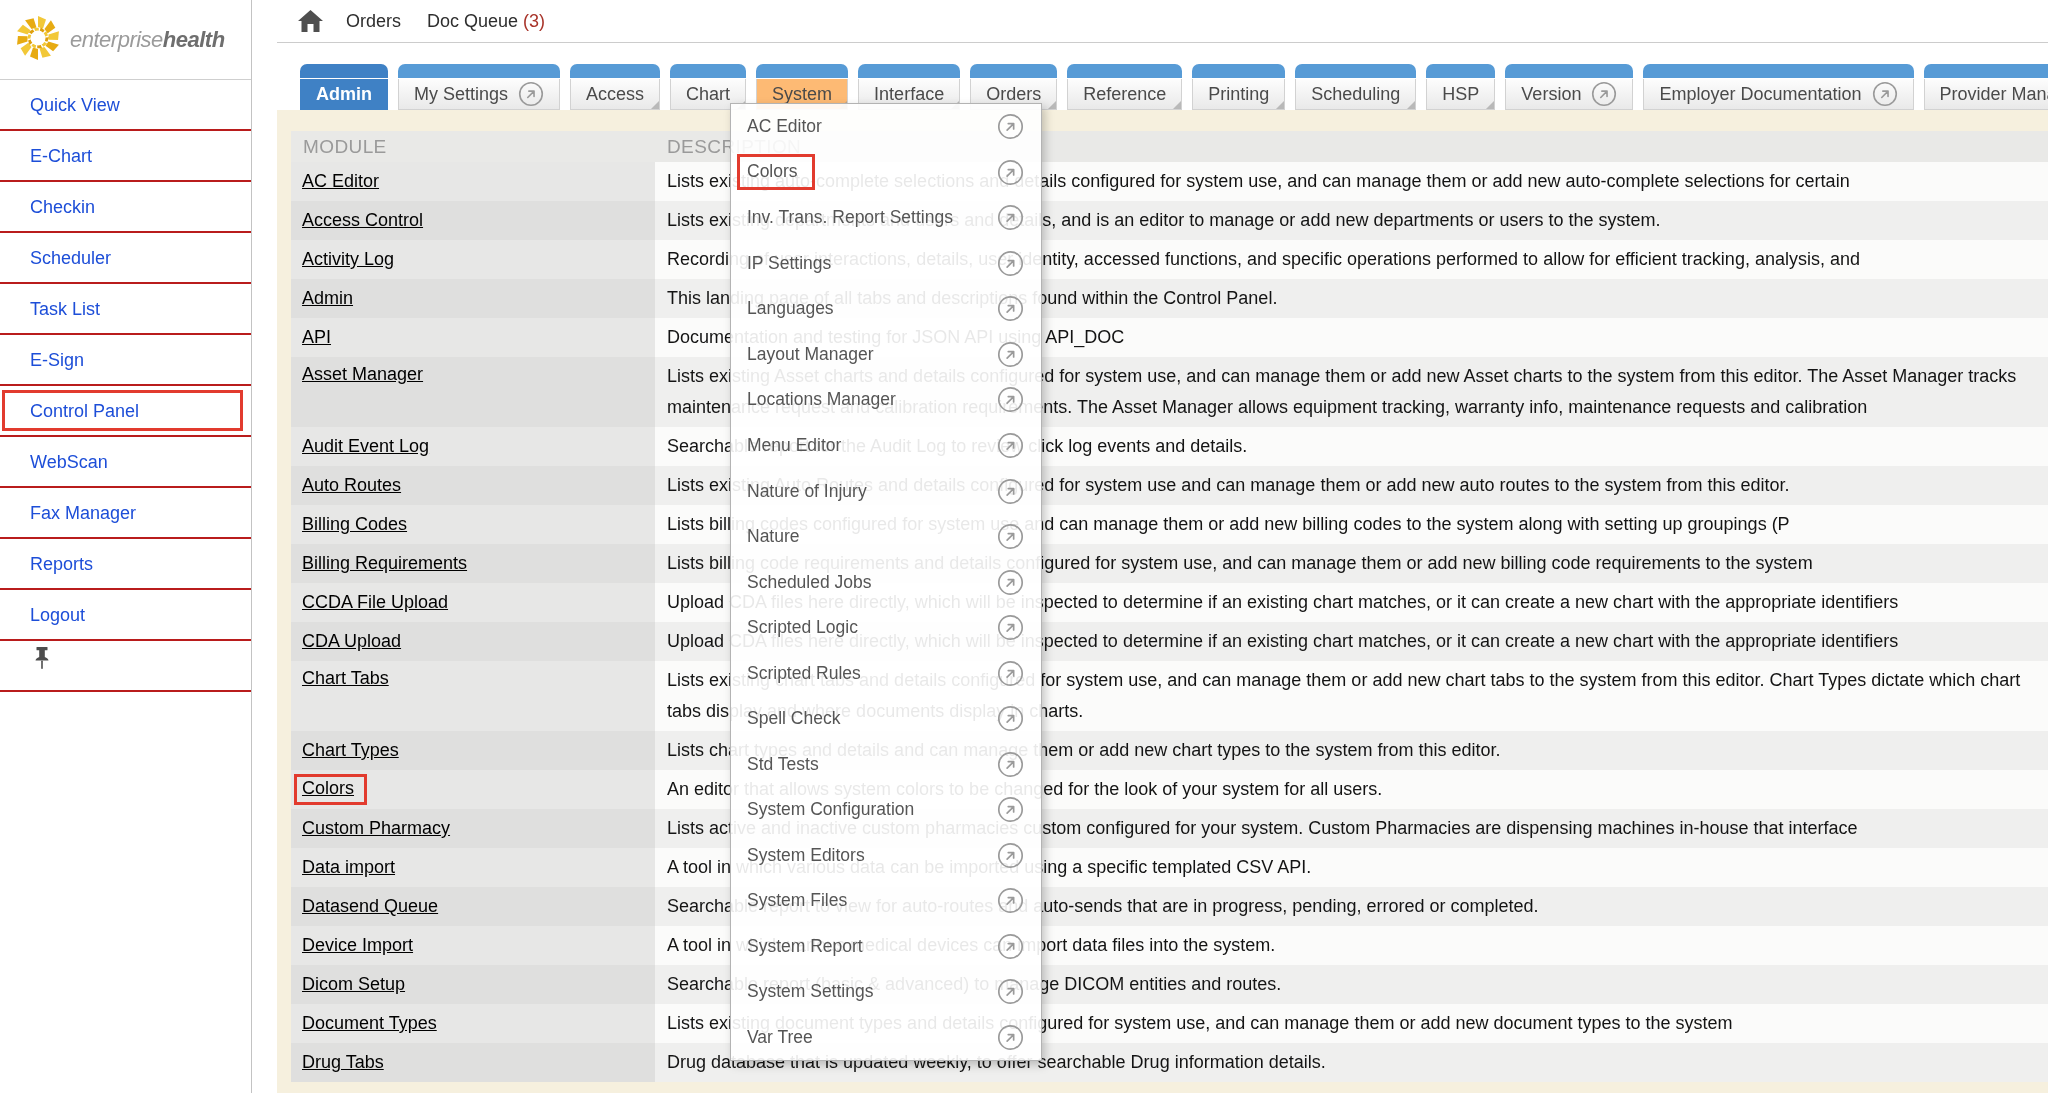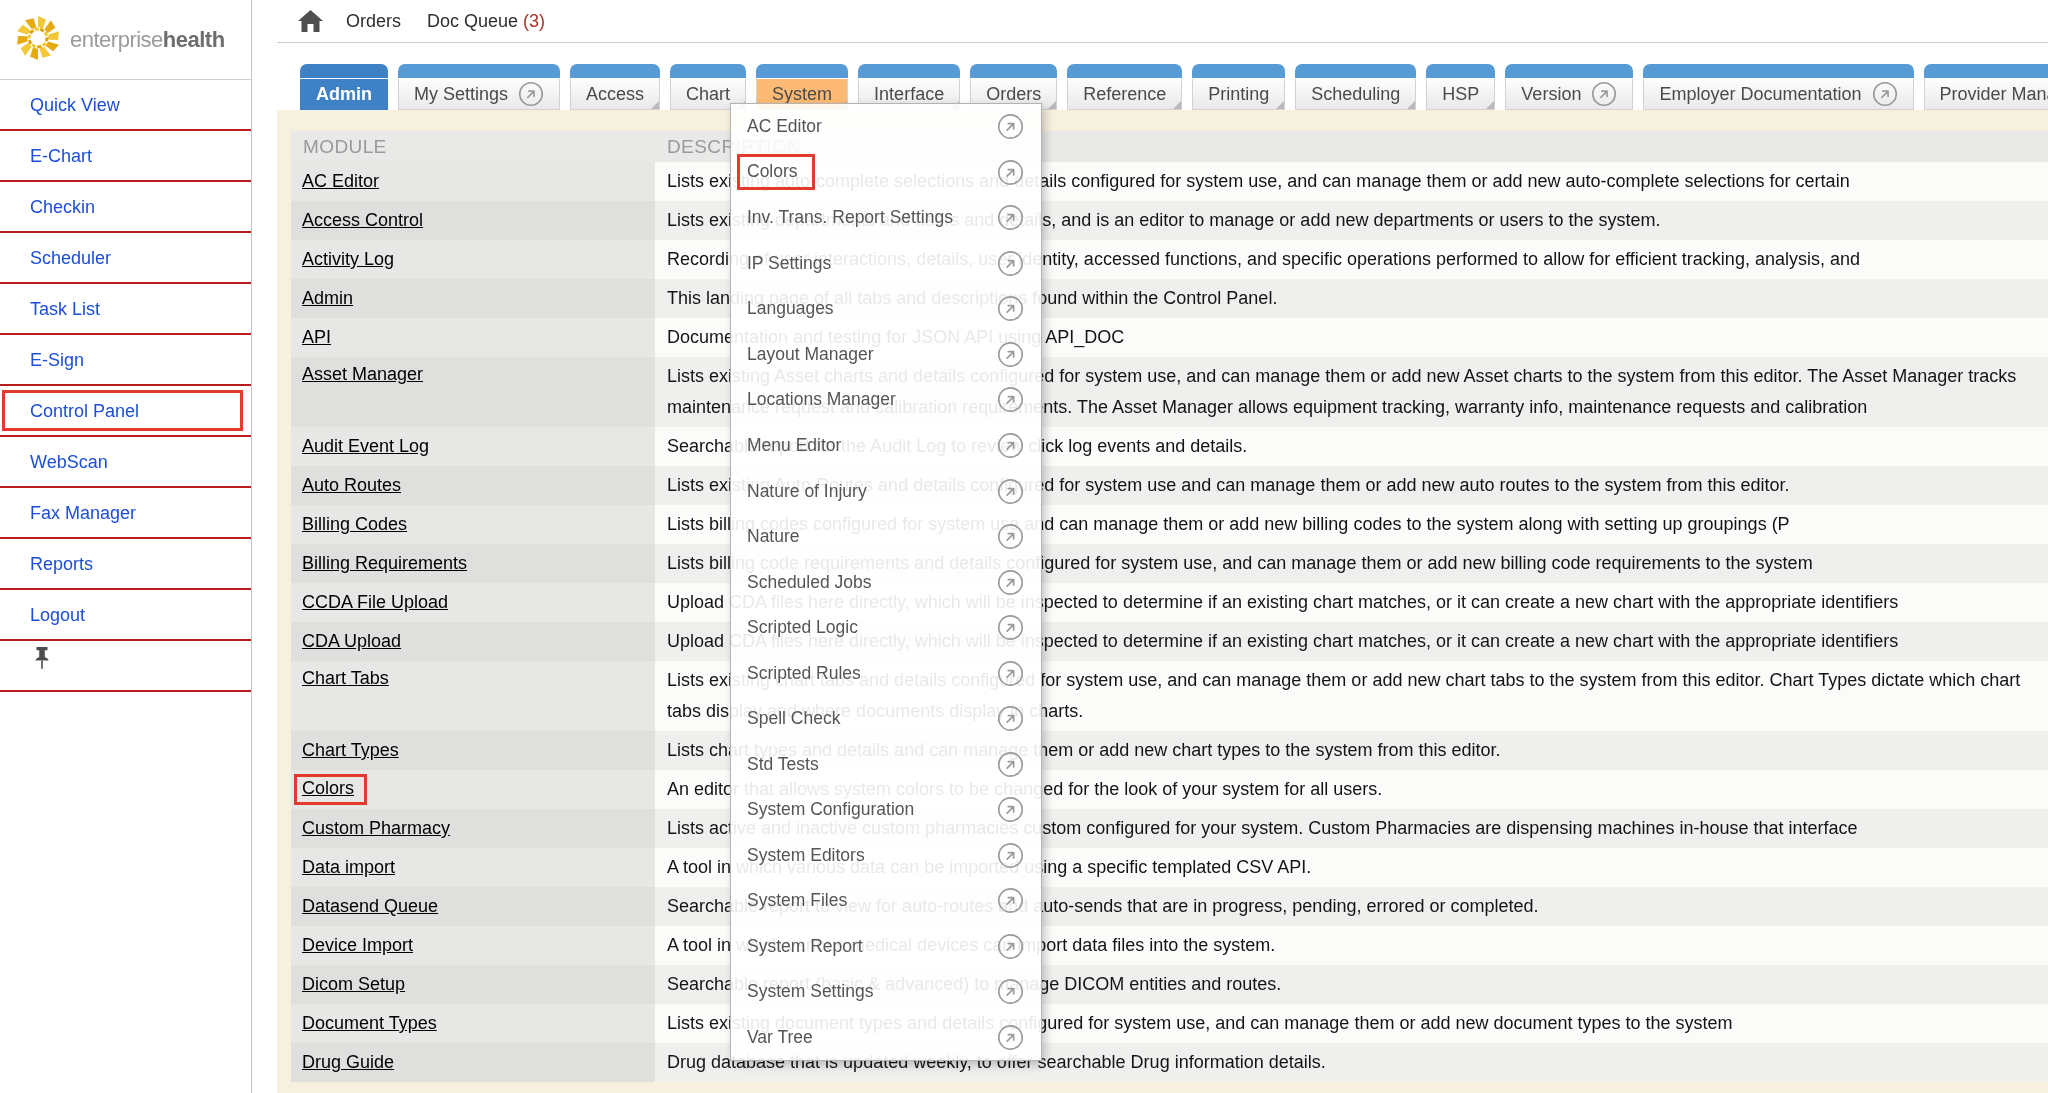--- a/index.html
+++ b/index.html
@@ -4,21 +4,21 @@
 <style>
   html,body{margin:0;padding:0;}
   body{
     width:2048px;height:1093px;position:relative;overflow:hidden;
     font-family:"Liberation Sans","DejaVu Sans",sans-serif;background:#fff;
     -webkit-font-smoothing:antialiased;
   }
   
   .sidebar{position:absolute;left:0;top:0;width:252px;height:100%;background:#fff;border-right:1px solid #c3c3c3;box-sizing:border-box;}
   .logo{height:80px;border-bottom:1px solid #cfcfcf;display:flex;align-items:center;padding-left:14px;box-sizing:border-box;}
-  .logo-text{margin-left:8px;font-size:22px;letter-spacing:-0.5px;}
+  .logo-text{margin-left:8px;font-size:22px;letter-spacing:-0.5px;font-style:italic;}
   .logo-text .lt-reg{color:#9b9b9b;}
   .logo-text .lt-bold{color:#6e6e6e;font-weight:bold;}
   .side-item{height:51px;line-height:51px;padding-left:30px;font-size:18px;color:#1d4ed8;
     border-bottom:2px solid #b91c1c;cursor:pointer;position:relative;box-sizing:border-box;}
   .side-item.hl::before{content:"";position:absolute;left:2px;right:8px;top:4px;bottom:4px;
     border:3px solid var(--red);pointer-events:none;}
   .side-item.pin-row{display:flex;align-items:center;}
   
   .main{position:absolute;left:253px;top:0;right:0;bottom:0;margin-left:24px;}
   .crumbbar{height:43px;background:#fff;border-bottom:1px solid #cccccc;display:flex;align-items:center;padding-left:20px;box-sizing:border-box;}
@@ -369,21 +369,21 @@
             <div class="dcell">Searchable report (basic &amp; advanced) to manage DICOM entities and routes.</div>
           </div>
           <div class="trow">
             <div class="mcell">
               <a class="mlink">Document Types</a>
             </div>
             <div class="dcell">Lists existing document types and details configured for system use, and can manage them or add new document types to the system</div>
           </div>
           <div class="trow">
             <div class="mcell">
-              <a class="mlink">Drug Guide</a>
+              <a class="mlink">Drug Tabs</a>
             </div>
             <div class="dcell">Drug database that is updated weekly, to offer searchable Drug information details.</div>
           </div>
         </div>
     </div>
   </div>
 </div>
 
 <div class="sysmenu" id="sysmenu" style="left: 730px;">
     <div class="menu-item">

